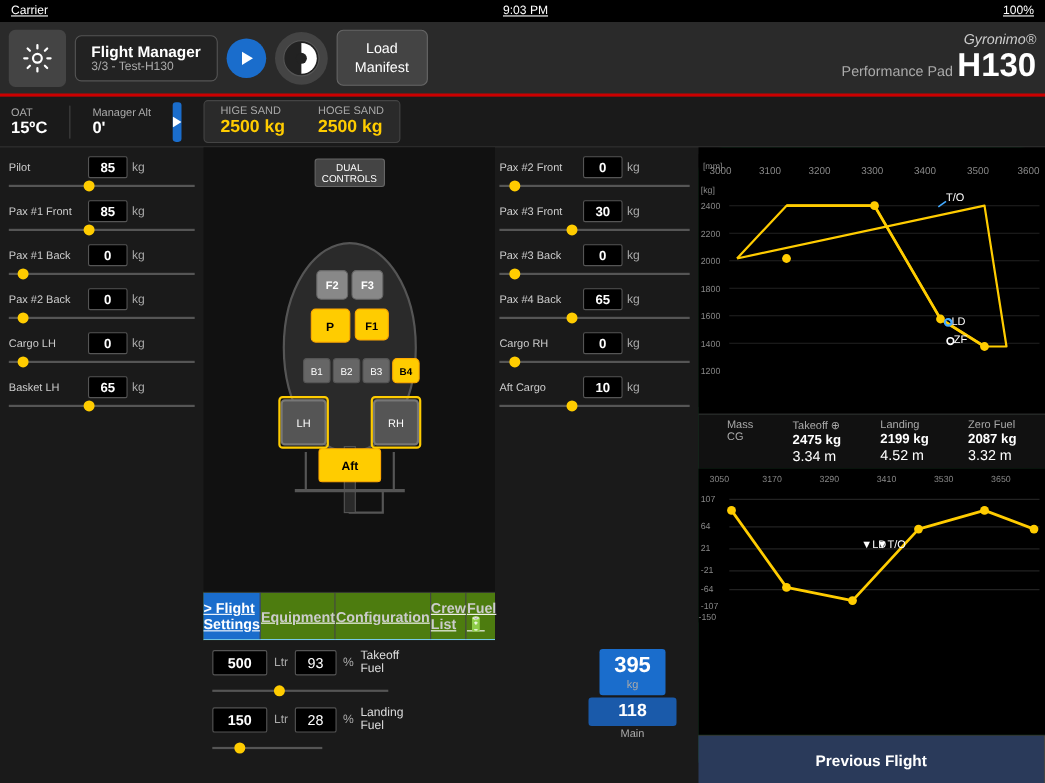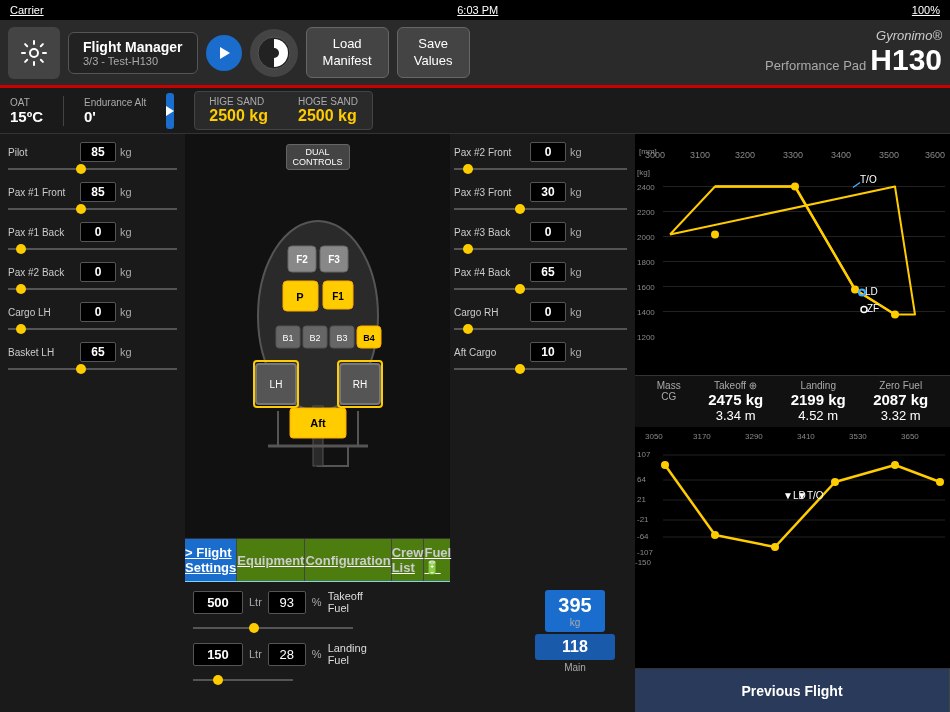--- a/index.html
+++ b/index.html
@@ -178,23 +178,23 @@
       height: 140px;
       position: relative;
     }
     .chart-mass-cg {
       display: flex;
       justify-content: space-around;
       padding: 4px 8px;
       background: #111;
       font-size: 11px;
     }
-    .mass-cg-item { text-align: center; }
+    .mass-cg-item { text-align: left; }
     .mass-cg-label { color: #aaa; font-size: 10px; }
-    .mass-cg-kg { font-size: 15px; font-weight: bold; color: #fff; }
+    .mass-cg-kg { font-size: 12px; font-weight: bold; color: #fff; }
     .mass-cg-m { font-size: 13px; color: #fff; }
 
     
     .tab-bar {
       display: flex;
       background: #4d7c0f;
       height: 44px;
       border-top: 1px solid #333;
       border-bottom: 1px solid #7dd3fc;
       text-decoration: underline;
@@ -378,21 +378,21 @@
       border-radius: 3px;
       z-index: 10;
       white-space: nowrap;
     }
   </style>
 </head>
 <body>
 
 <div class="ios-top-bar">
   <span>Carrier</span>
-  <span>6:03 PM</span>
+  <span>9:03 PM</span>
   <span>100%</span>
 </div>
 
 <div class="top-bar">
   <div class="gear-btn">
     <svg width="28" height="28" viewBox="0 0 28 28" fill="none">
       <circle cx="14" cy="14" r="4" stroke="#fff" stroke-width="2"></circle>
       <path d="M14 2v3M14 23v3M2 14h3M23 14h3M5.1 5.1l2.1 2.1M20.8 20.8l2.1 2.1M5.1 22.9l2.1-2.1M20.8 7.2l2.1-2.1" stroke="#fff" stroke-width="2" stroke-linecap="round"></path>
     </svg>
   </div>
@@ -412,42 +412,40 @@
     <svg width="36" height="36" viewBox="0 0 36 36">
       <circle cx="18" cy="18" r="16" fill="#222" stroke="#555" stroke-width="1"></circle>
       <path d="M18 4 A14 14 0 0 1 18 32" fill="#fff"></path>
       <circle cx="18" cy="18" r="5" fill="#222"></circle>
     </svg>
   </div>
 
   <button class="top-action-btn" style="white-space:pre-line;">Load
 Manifest</button>
 
-  <button class="top-action-btn" style="white-space:pre-line;">Save
-Values</button>
 
   <div class="gyronimo-logo">
     <div style="display:flex; align-items:baseline; gap:6px; justify-content:flex-end;">
       <span style="font-size:13px; color:#ccc; font-style:italic;">Gyronimo®</span>
     </div>
     <div style="display:flex; align-items:baseline; gap:4px; justify-content:flex-end;">
       <span style="font-size:13px; color:#aaa;">Performance Pad</span>
       <span style="font-size:30px; font-weight:bold; color:#fff;">H130</span>
     </div>
   </div>
 </div>
 
 <div class="status-bar">
   <div class="status-group">
     <span class="status-label">OAT</span>
     <span class="status-value">15ºC</span>
   </div>
   <div class="status-divider"></div>
   <div class="status-group">
-    <span class="status-label">Endurance Alt</span>
+    <span class="status-label">Manager Alt</span>
     <span class="status-value">0'</span>
   </div>
   <div style="width:8px; height:36px; background:#1a6dcc; border-radius:3px; display:flex; align-items:center; justify-content:center; cursor:pointer;">
     <svg width="8" height="10" viewBox="0 0 8 10" fill="white">
         <polygon points="0,0 8,5 0,10"></polygon>
       </svg>
   </div>
   <div class="hige-hoge-group">
     <div class="hige-hoge-item">
       <span class="hige-hoge-label">HIGE SAND</span>

